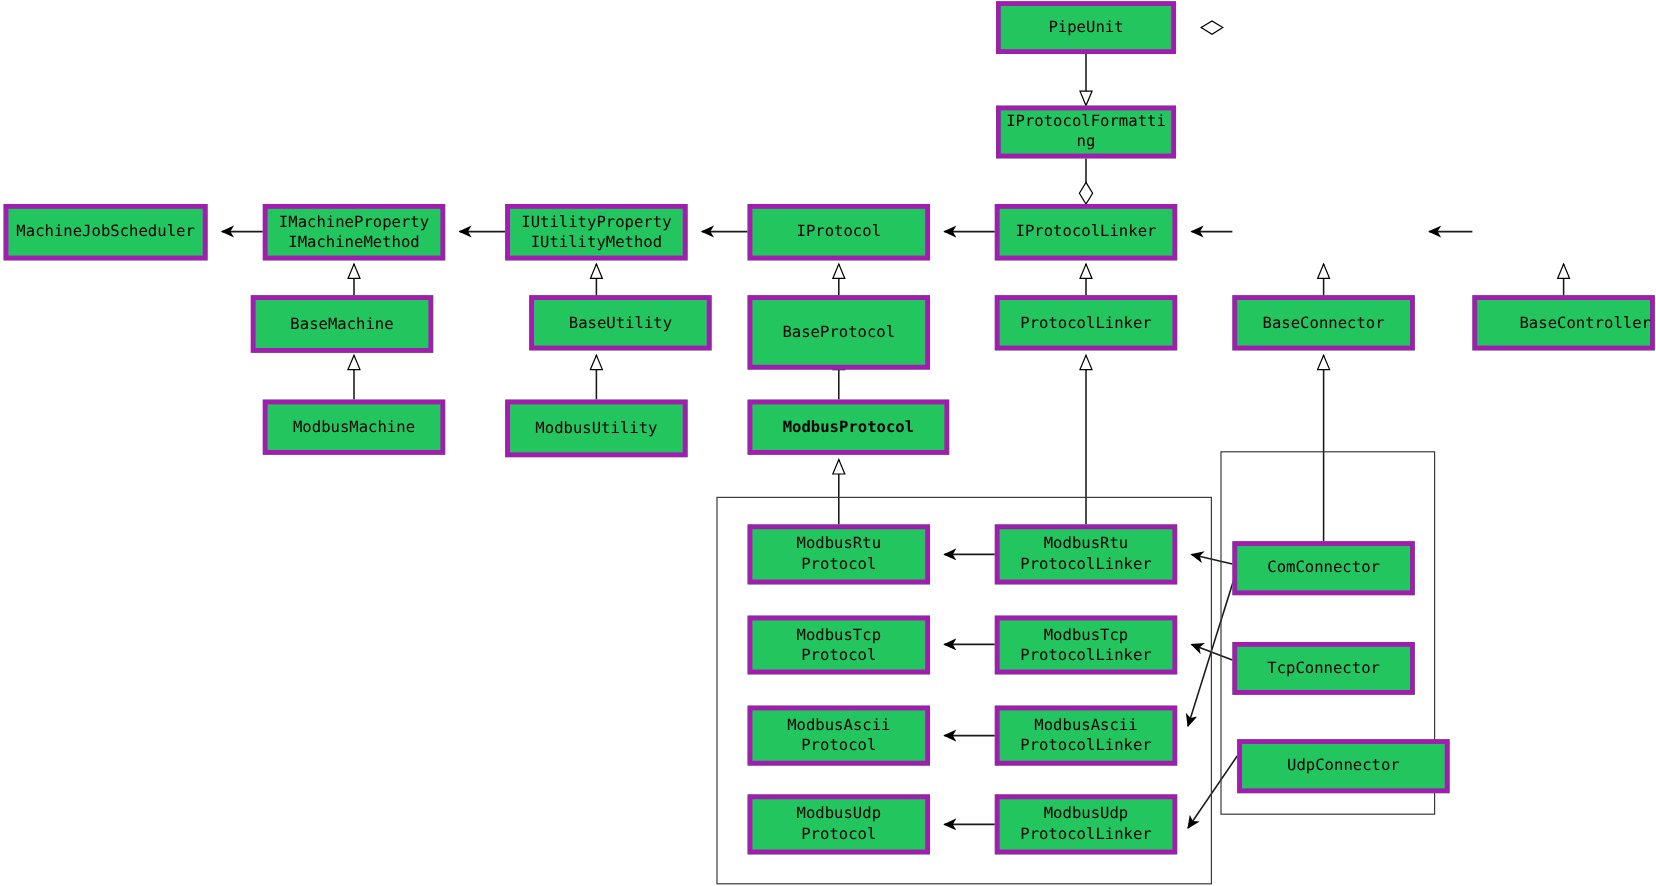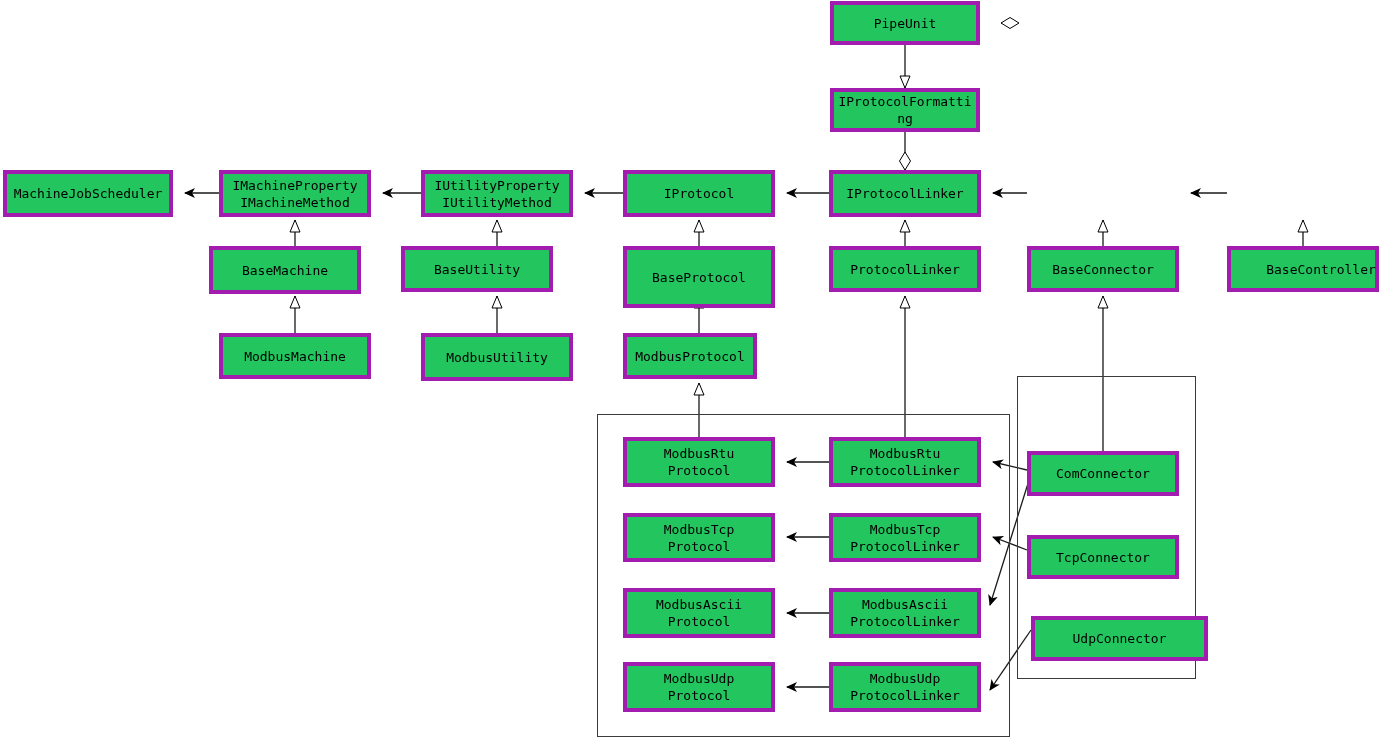--- a/index.html
+++ b/index.html
@@ -113,28 +113,28 @@
   <div class="node" style="left: 830px; top: 88px; width: 150px; height: 44px;">IProtocolFormatti
 ng</div>
   <div class="node" style="left: 3px; top: 170px; width: 170px; height: 47px;">MachineJobScheduler</div>
   <div class="node" style="left: 421px; top: 170px; width: 152px; height: 47px;">IUtilityProperty
 IUtilityMethod</div>
   <div class="node" style="left: 219px; top: 170px; width: 152px; height: 47px;">IMachineProperty
 IMachineMethod</div>
   <div class="node" style="left: 623px; top: 170px; width: 152px; height: 47px;">IProtocol</div>
   <div class="node" style="left: 829px; top: 170px; width: 152px; height: 47px;">IProtocolLinker</div>
   <div class="node" style="left: 209px; top: 246px; width: 152px; height: 48px;">BaseMachine</div>
-  <div class="node" style="left: 401px; top: 246px; width: 152px; height: 46px;">BaseUtility</div>
+  <div class="node" style="left: 441px; top: 246px; width: 152px; height: 46px;">BaseUtility</div>
   <div class="node" style="left: 623px; top: 246px; width: 152px; height: 62px;">BaseProtocol</div>
   <div class="node" style="left: 829px; top: 246px; width: 152px; height: 46px;">ProtocolLinker</div>
   <div class="node" style="left: 1027px; top: 246px; width: 152px; height: 46px;">BaseConnector</div>
   <div class="node" style="left: 1227px; top: 246px; width: 152px; height: 46px; padding-left: 36px;">BaseController</div>
   <div class="node" style="left: 219px; top: 333px; width: 152px; height: 46px;">ModbusMachine</div>
   <div class="node" style="left: 421px; top: 333px; width: 152px; height: 48px;">ModbusUtility</div>
-  <div class="node" style="left: 623px; top: 333px; width: 134px; height: 46px;">ModbusProtocol</div>
+  <div class="node" style="left: 623px; top: 333px; width: 168px; height: 46px; font-weight: bold;">ModbusProtocol</div>
   <div class="node" style="left: 623px; top: 437px; width: 152px; height: 50px;">ModbusRtu
 Protocol</div>
   <div class="node" style="left: 623px; top: 513px; width: 152px; height: 49px;">ModbusTcp
 Protocol</div>
   <div class="node" style="left: 623px; top: 588px; width: 152px; height: 50px;">ModbusAscii
 Protocol</div>
   <div class="node" style="left: 623px; top: 662px; width: 152px; height: 50px;">ModbusUdp
 Protocol</div>
   <div class="node" style="left: 829px; top: 437px; width: 152px; height: 50px;">ModbusRtu
 ProtocolLinker</div>

